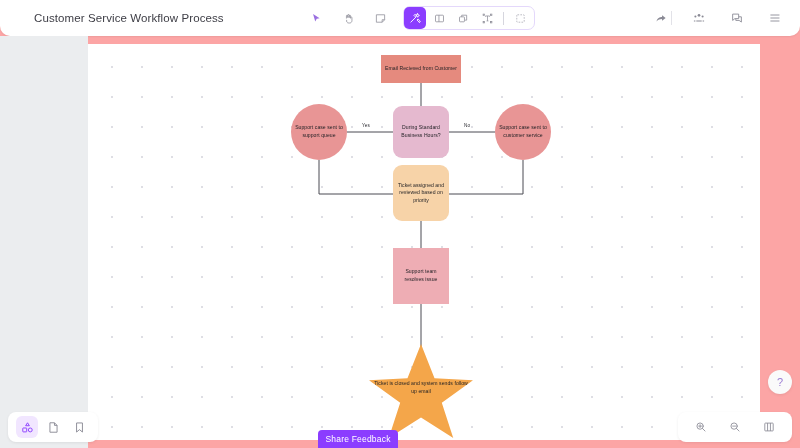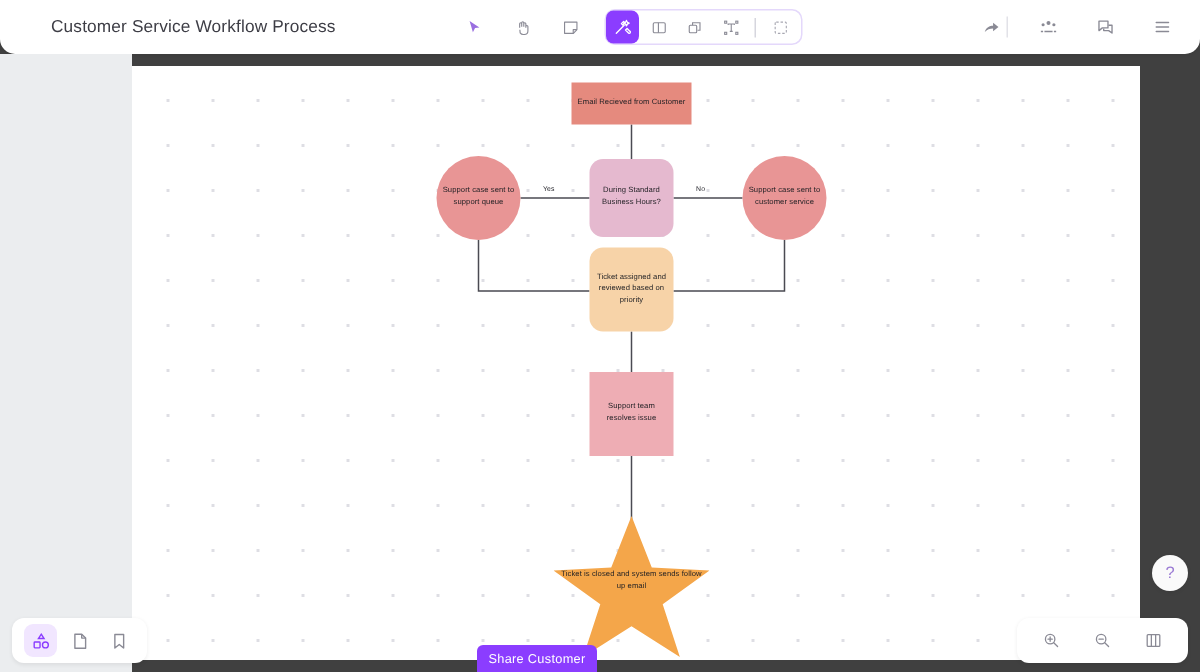--- a/index.html
+++ b/index.html
@@ -2,21 +2,21 @@
 <html><head>
 <meta charset="utf-8">
 <style>
   * { box-sizing: border-box; margin: 0; padding: 0; }
   html, body {
     width: 800px; height: 448px;
     font-family: "Liberation Sans", sans-serif;
     background: #eceef0;
     overflow: hidden;
   }
-  #app { position: relative; width: 800px; height: 448px; background: #404040; }
+  #app { position: relative; width: 800px; height: 448px; background: #fca5a5; }
 
   
   .topbar {
     position: absolute; left: 0; top: 0; width: 800px; height: 36px;
     background: #ffffff; border-radius: 0 0 10px 10px;
     display: flex; align-items: center;
     box-shadow: 0 1px 2px rgba(0,0,0,.06);
   }
   .doc-title {
     margin-left: 34px; font-size: 11.5px; color: #3d3d45; letter-spacing: .1px;
@@ -301,16 +301,16 @@
       </svg>
     </div>
     <div class="bl-btn">
       <svg class="ic" width="12" height="12" viewBox="0 0 16 16" fill="none" stroke="#8a8a95" stroke-width="1.15">
         <rect x="2.4" y="2.8" width="11.2" height="10.4" rx=".8"></rect>
           <path d="M6.1 2.8v10.4M9.9 2.8v10.4"></path>
       </svg>
     </div>
   </div>
 
-  <div class="feedback">Share Customer</div>
+  <div class="feedback">Share Feedback</div>
   <div class="help">?</div>
 
 </div>
 
 </body></html>

